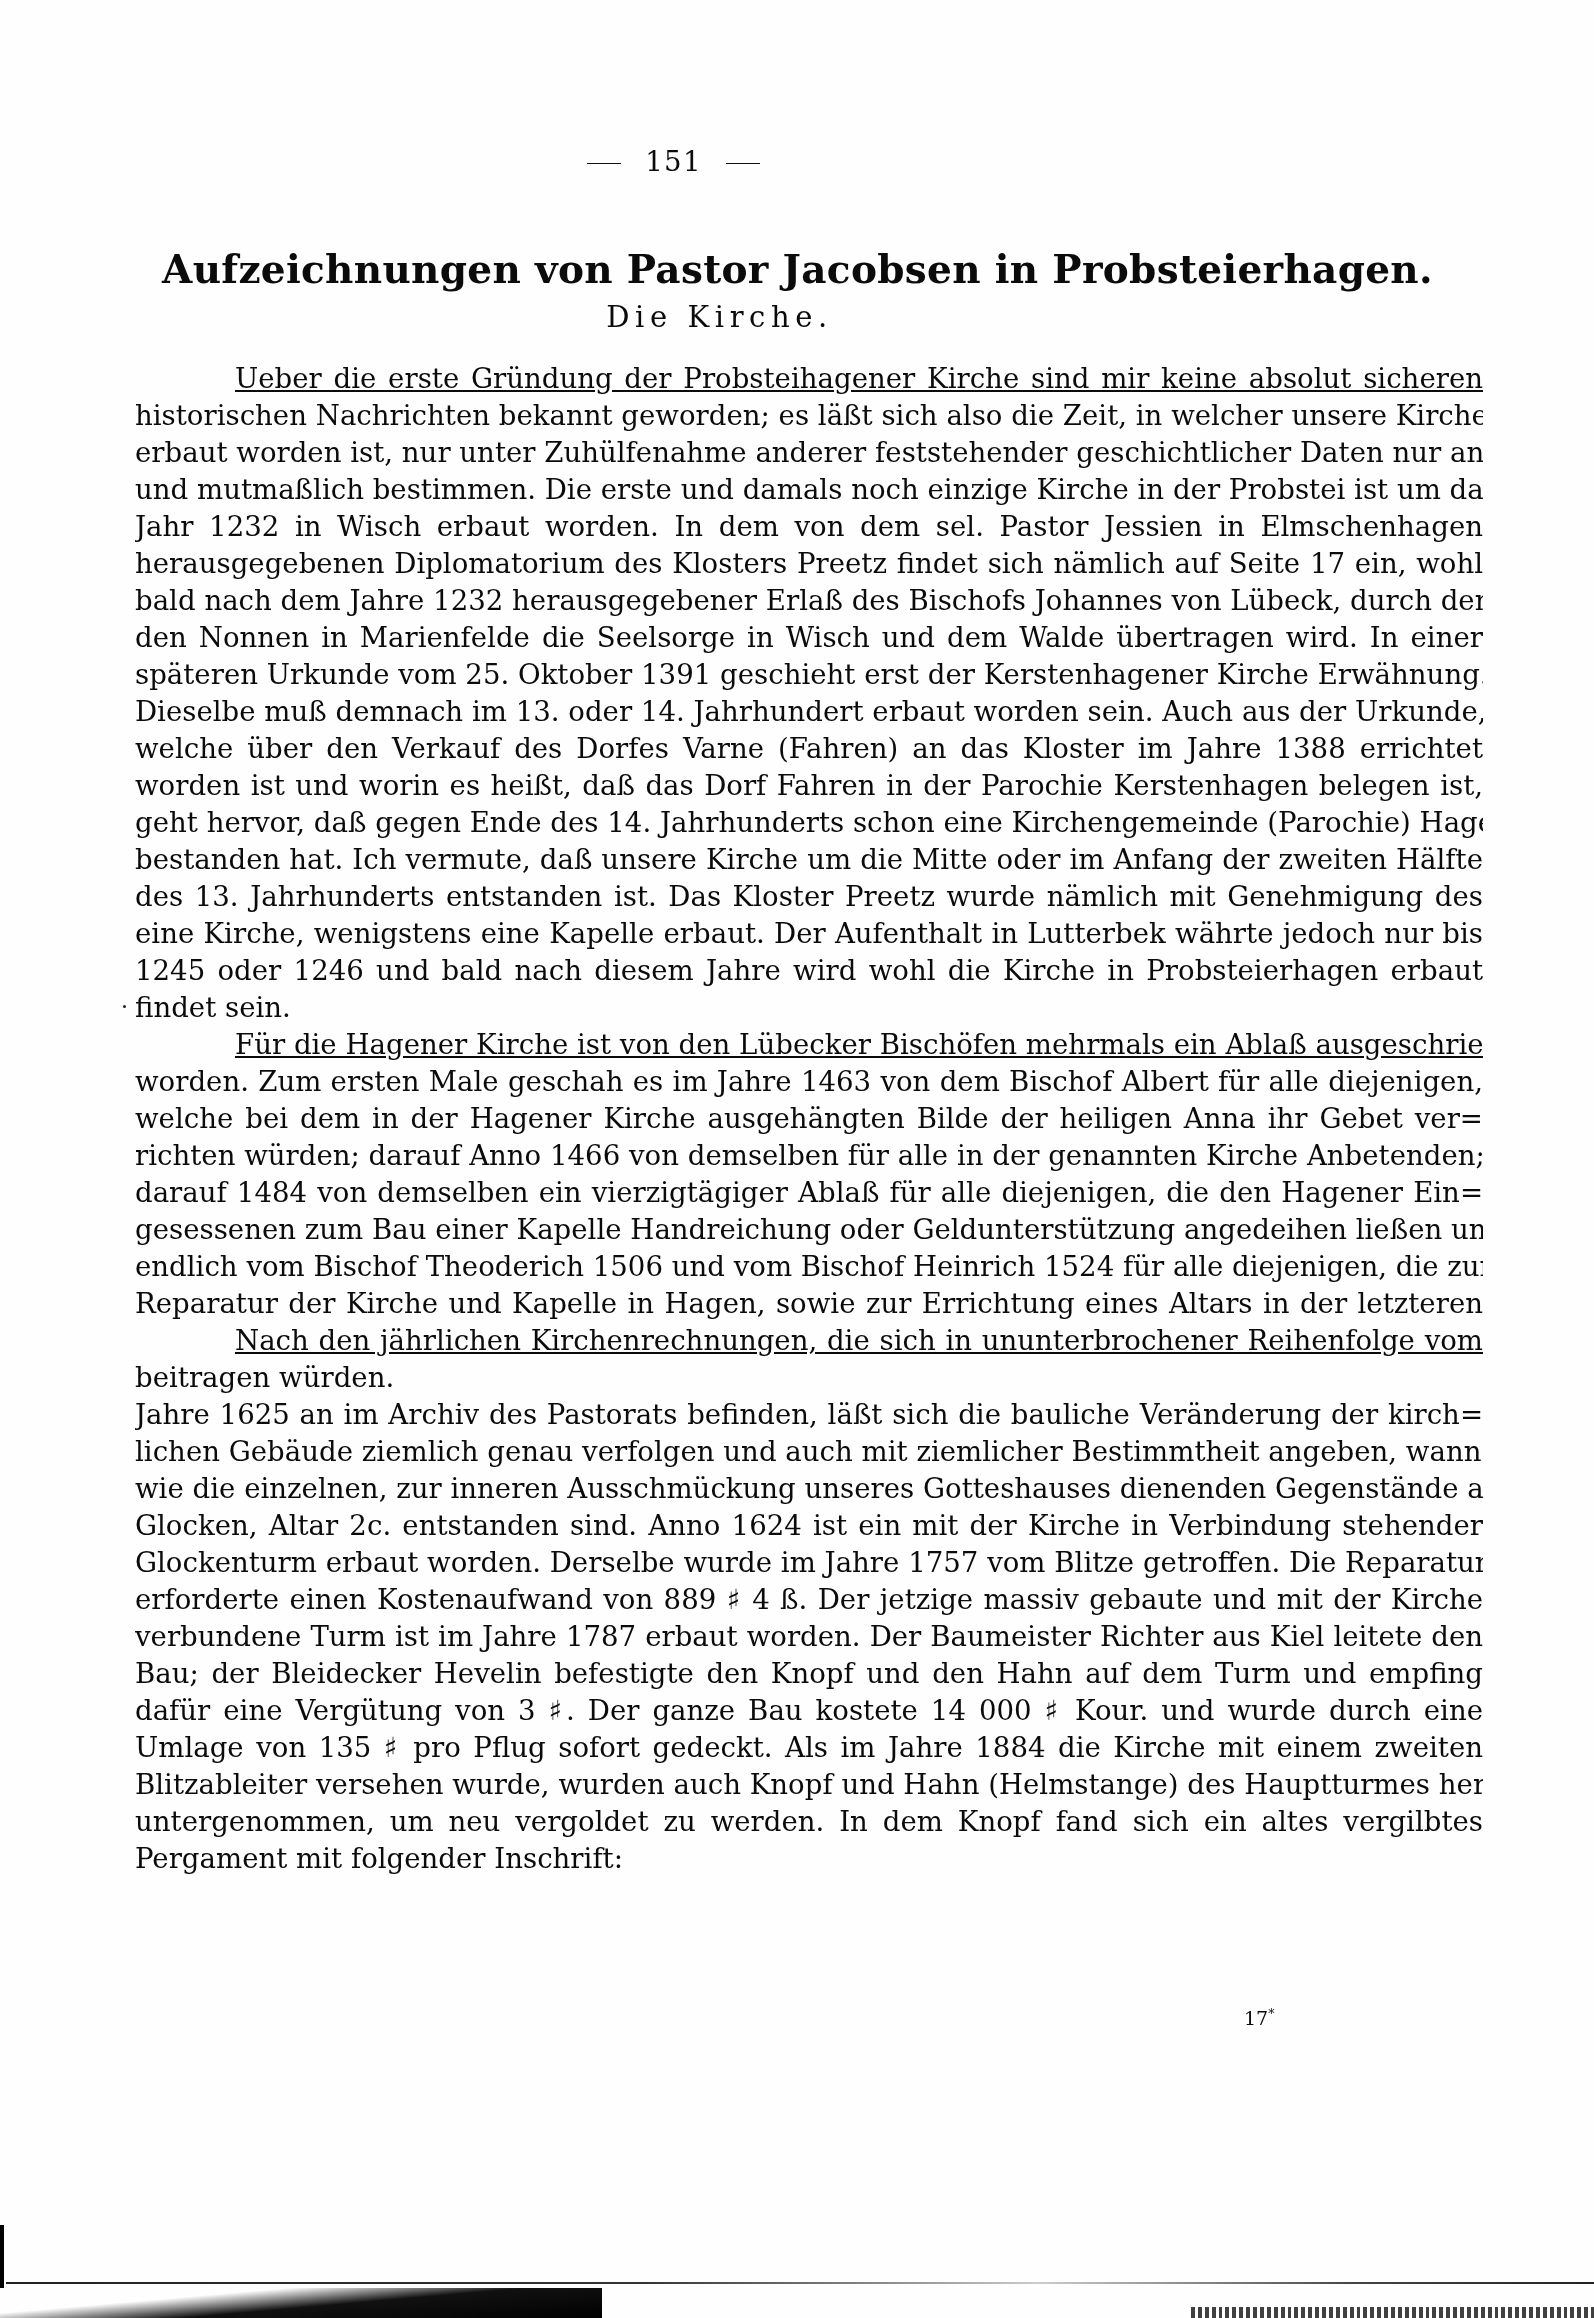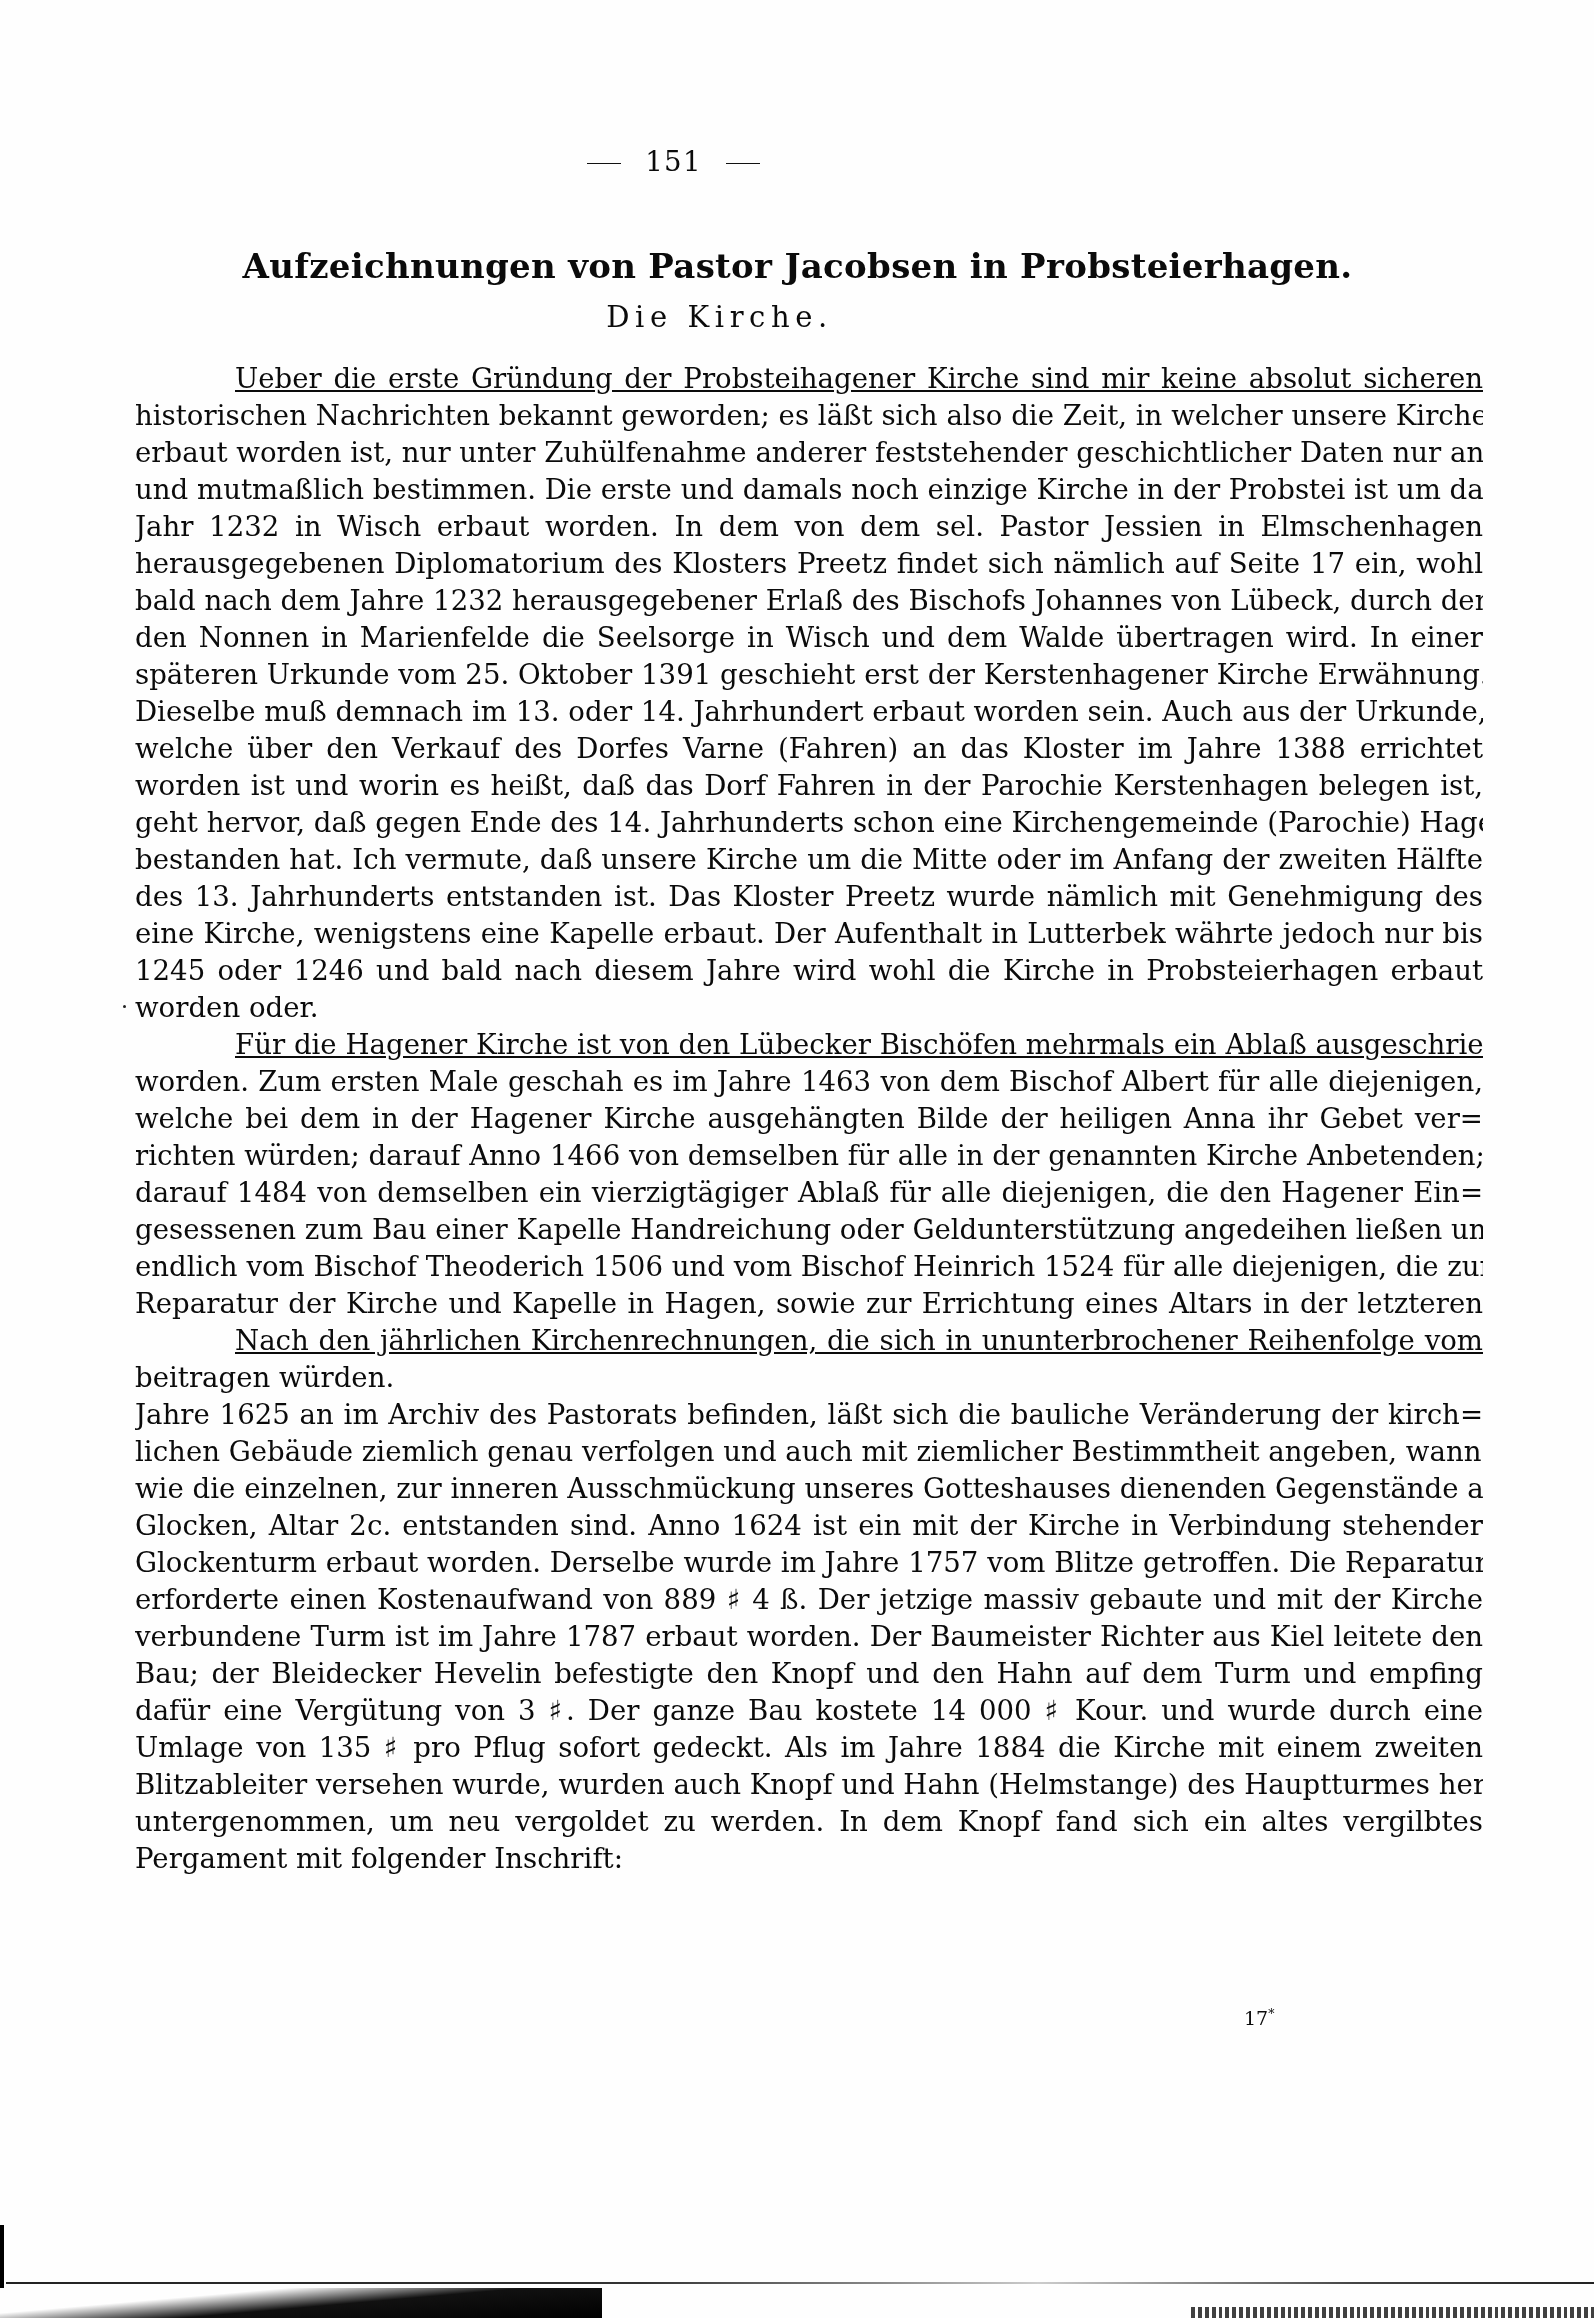--- a/index.html
+++ b/index.html
@@ -3,21 +3,21 @@
 <meta charset="utf-8">
 <style>
   html, body { margin: 0; padding: 0; background: #ffffff; }
   body { width: 1595px; height: 2319px; position: relative; overflow: hidden;
          font-family: "DejaVu Serif", "Liberation Serif", serif; color: #0b0b0b; }
   .page { position: absolute; left: 0; top: 0; width: 1595px; height: 2319px; background: #fefefe; }
   .pagenum { position: absolute; top: 145px; left: 0; width: 1347px; text-align: center;
              font-size: 27.6px; letter-spacing: 1.3px; }
   .pagenum .dash { display: inline-block; width: 34px; height: 1.9px; background: #111; vertical-align: middle; margin: 0 24px; }
   .title { position: absolute; top: 246px; left: 0; width: 1595px; text-align: center;
-           font-size: 34px; font-weight: bold; letter-spacing: 0.3px; }
+           font-size: 39px; font-weight: bold; letter-spacing: 0.3px; }
   .subtitle { position: absolute; top: 300px; left: 0; width: 1439px; text-align: center;
               font-size: 29px; letter-spacing: 5.6px; }
   .body { position: absolute; left: 135px; top: 360px; width: 1348px; }
   .line { height: 37px; line-height: 37px; font-size: 27.6px; white-space: nowrap;
           text-align: justify; text-align-last: justify; overflow: hidden; }
   .line.indent { padding-left: 100px; text-decoration: underline; }
   .line.last { text-align-last: left; }
   .sig { position: absolute; left: 1244px; top: 2006px; font-size: 19px; }
   .sig sup { font-size: 12.5px; }
   .scan-rule { position: absolute; left: 6.3px; top: 2282px; width: 1588px; height: 1.9px;
@@ -53,21 +53,21 @@
     <div class="line">den Nonnen in Marienfelde die Seelsorge in Wisch und dem Walde übertragen wird. In einer</div>
     <div class="line">späteren Urkunde vom 25. Oktober 1391 geschieht erst der Kerstenhagener Kirche Erwähnung.</div>
     <div class="line">Dieselbe muß demnach im 13. oder 14. Jahrhundert erbaut worden sein. Auch aus der Urkunde,</div>
     <div class="line">welche über den Verkauf des Dorfes Varne (Fahren) an das Kloster im Jahre 1388 errichtet</div>
     <div class="line">worden ist und worin es heißt, daß das Dorf Fahren in der Parochie Kerstenhagen belegen ist,</div>
     <div class="line">geht hervor, daß gegen Ende des 14. Jahrhunderts schon eine Kirchengemeinde (Parochie) Hagen</div>
     <div class="line">bestanden hat. Ich vermute, daß unsere Kirche um die Mitte oder im Anfang der zweiten Hälfte</div>
     <div class="line">des 13. Jahrhunderts entstanden ist. Das Kloster Preetz wurde nämlich mit Genehmigung des</div>
     <div class="line">eine Kirche, wenigstens eine Kapelle erbaut. Der Aufenthalt in Lutterbek währte jedoch nur bis</div>
     <div class="line">1245 oder 1246 und bald nach diesem Jahre wird wohl die Kirche in Probsteierhagen erbaut</div>
-    <div class="line last">worden oder.</div>
+    <div class="line last">findet sein.</div>
 
     <div class="line indent">Für die Hagener Kirche ist von den Lübecker Bischöfen mehrmals ein Ablaß ausgeschrieben</div>
     <div class="line">worden. Zum ersten Male geschah es im Jahre 1463 von dem Bischof Albert für alle diejenigen,</div>
     <div class="line">welche bei dem in der Hagener Kirche ausgehängten Bilde der heiligen Anna ihr Gebet ver=</div>
     <div class="line">richten würden; darauf Anno 1466 von demselben für alle in der genannten Kirche Anbetenden;</div>
     <div class="line">darauf 1484 von demselben ein vierzigtägiger Ablaß für alle diejenigen, die den Hagener Ein=</div>
     <div class="line">gesessenen zum Bau einer Kapelle Handreichung oder Geldunterstützung angedeihen ließen und</div>
     <div class="line">endlich vom Bischof Theoderich 1506 und vom Bischof Heinrich 1524 für alle diejenigen, die zur</div>
     <div class="line">Reparatur der Kirche und Kapelle in Hagen, sowie zur Errichtung eines Altars in der letzteren</div>
     <div class="line indent">Nach den jährlichen Kirchenrechnungen, die sich in ununterbrochener Reihenfolge vom</div>

